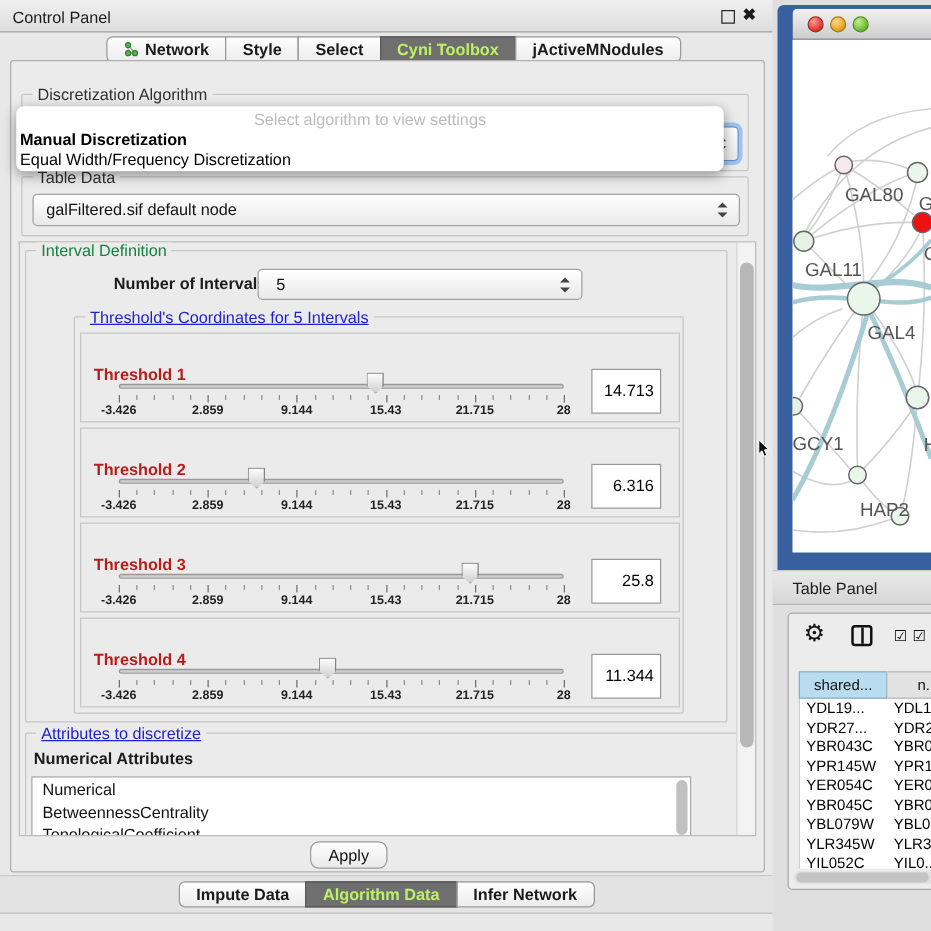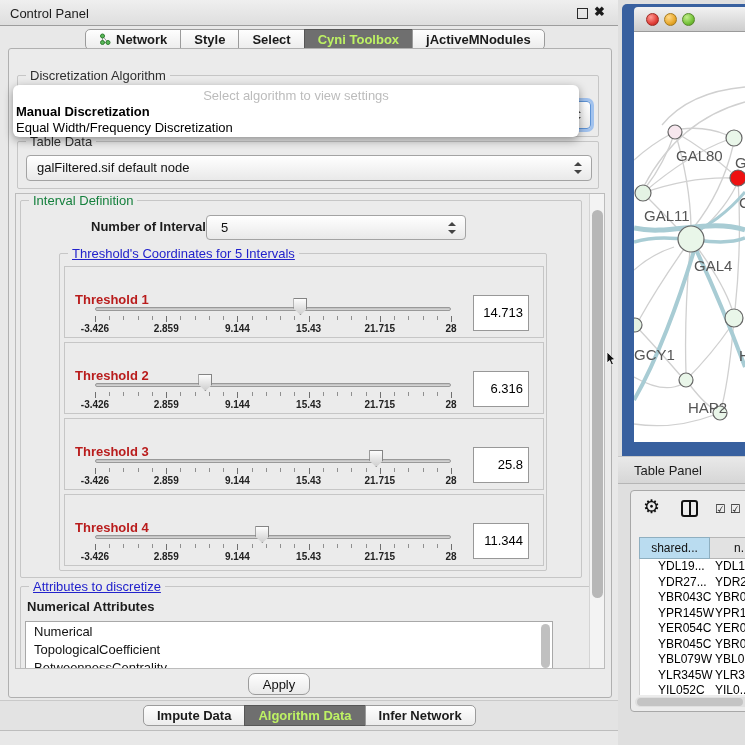--- a/index.html
+++ b/index.html
@@ -114,21 +114,21 @@
   .chk.c1 { left:84px; } .chk.c2 { left:99px; }
 
   .tp-table { position:absolute; left:8px; top:46px; width:130px; }
   .tp-head { display:flex; height:22px; }
   .th { font-size:12px; color:#111; line-height:20px; }
   .th.c1 { width:71px; background:#badcf0; border:1px solid #8fafc0; text-align:center; }
   .th.c2 { flex:1; background:#e2e2e2; border:1px solid #b6b6b6; border-left:none; padding-left:24px; }
   .tp-rows { background:#fff; height:136px; overflow:hidden; border-left:1px solid #cfcfcf; }
   .tr { display:flex; height:15.5px; line-height:15.5px; }
   .td { font-size:12px; color:#000; white-space:nowrap; }
-  .td.c1 { width:71px; padding-left:18px; }
+  .td.c1 { width:71px; padding-left:5px; }
   .td.c2 { flex:1; padding-left:4px; }
   .hscroll { position:absolute; left:4px; top:206px; width:122px; height:10px; background:#e0e0e0; border-radius:5px; }
   .hthumb { position:absolute; left:2px; top:1px; width:106px; height:8px; background:#c4c4c4; border-radius:4px; }
 
   .cursor { position:absolute; left:606px; top:352px; z-index:99; }
 </style>
 </head>
 <body>
 
 <div class="root">
@@ -355,22 +355,22 @@
               </div>
           </div>
         </div>
 
         <div class="group attr-group">
           <span class="group-title blue">Attributes to discretize</span>
           <span class="attr-label">Numerical Attributes</span>
           <div class="attr-list" id="attr-list">
 
           <div class="attr-item">Numerical</div>
+              <div class="attr-item">BetweennessCentrality</div>
               <div class="attr-item">TopologicalCoefficient</div>
-              <div class="attr-item">BetweennessCentrality</div>
               <div class="list-thumb"></div>
             </div>
         </div>
 
         <div class="vscroll">
           <div class="vthumb"></div>
         </div>
       </div>
 
       <button class="apply-btn">Apply</button>

